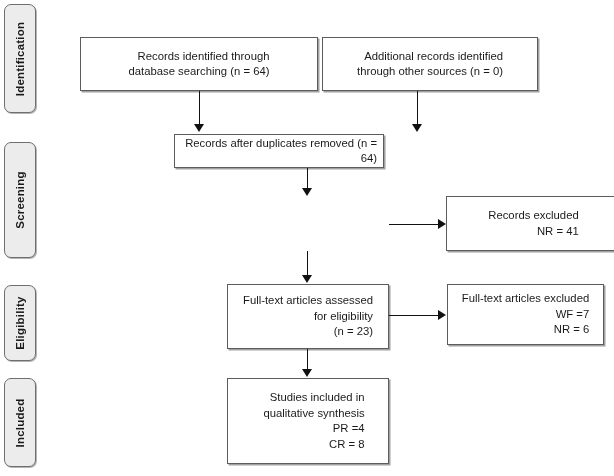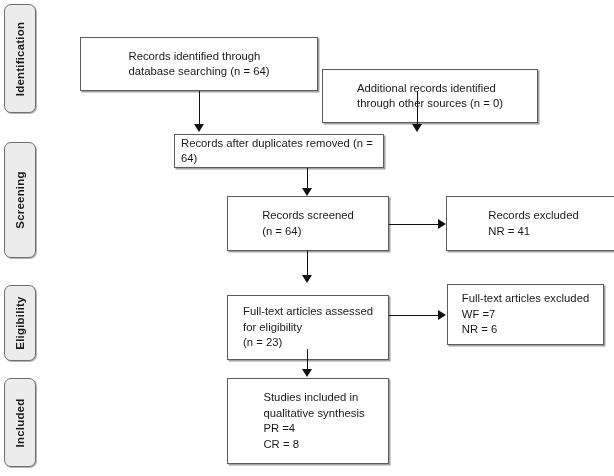--- a/index.html
+++ b/index.html
@@ -43,21 +43,21 @@
     position: absolute;
     box-sizing: border-box;
     background: #ffffff;
     border: 1px solid #5c5c5c;
     box-shadow: 1.5px 1.5px 0 rgba(130,130,130,0.75);
     display: flex;
     align-items: center;
     justify-content: center;
   }
   .flow-box .box-text {
-    text-align: left;
+    text-align: right;
     font-size: 11.3px;
     line-height: 15.5px;
     color: #1a1a1a;
     white-space: pre-line;
     padding: 0 6px;
   }
 
   
   .conn-v {
     position: absolute;
@@ -105,55 +105,51 @@
 
   <div class="stage-pill" style="left:4px; top:378px; width:32px; height:89px;">
     <span class="stage-label">Included</span>
   </div>
 
   <div class="flow-box" style="left:80px; top:37px; width:238px; height:54px;">
     <span class="box-text">Records identified through
 database searching (n = 64)</span>
   </div>
 
-  <div class="flow-box" style="left:322px; top:37px; width:216px; height:54px;margin-top:32px;">
+  <div class="flow-box" style="left:322px; top:37px; width:216px; height:54px;">
     <span class="box-text">Additional records identified
 through other sources (n = 0)</span>
   </div>
 
   <div class="conn-v" style="left:199px; top:91px; height:34px;"></div>
   <div class="arrow-down" style="left:194px; top:124px;"></div>
 
   <div class="conn-v" style="left:417px; top:91px; height:34px;"></div>
   <div class="arrow-down" style="left:412px; top:124px;"></div>
 
   <div class="flow-box" style="left:174px; top:134px; width:210px; height:34px;">
     <span class="box-text">Records after duplicates removed (n = 64)</span>
   </div>
 
   <div class="conn-v" style="left:307px; top:168px; height:21px;"></div>
   <div class="arrow-down" style="left:302px; top:188px;"></div>
 
-  <div class="flow-box" style="left:227px; top:196px; width:162px; height:55px;">
-    <span class="box-text">Records screened
-(n = 64)</span>
-  </div>
 
   <div class="flow-box" style="left:446px; top:196px; width:175px; height:55px;">
     <span class="box-text">Records excluded
 NR = 41</span>
   </div>
 
   <div class="conn-h" style="left:389px; top:224px; width:50px;"></div>
   <div class="arrow-right" style="left:438px; top:219px;"></div>
 
   <div class="conn-v" style="left:307px; top:251px; height:24px;"></div>
   <div class="arrow-down" style="left:302px; top:275px;"></div>
 
-  <div class="flow-box" style="left:227px; top:295px; width:162px; height:65px;">
+  <div class="flow-box" style="left:227px; top:284px; width:162px; height:65px;">
     <span class="box-text">Full-text articles assessed
 for eligibility
 (n = 23)</span>
   </div>
 
   <div class="flow-box" style="left:447px; top:284px; width:157px; height:61px;">
     <span class="box-text">Full-text articles excluded
 WF =7
 NR = 6</span>
   </div>

